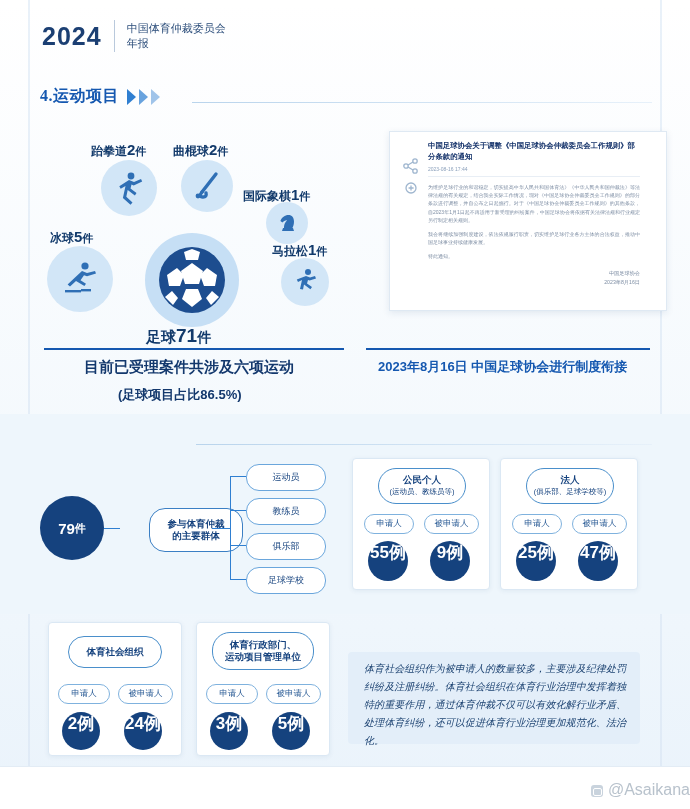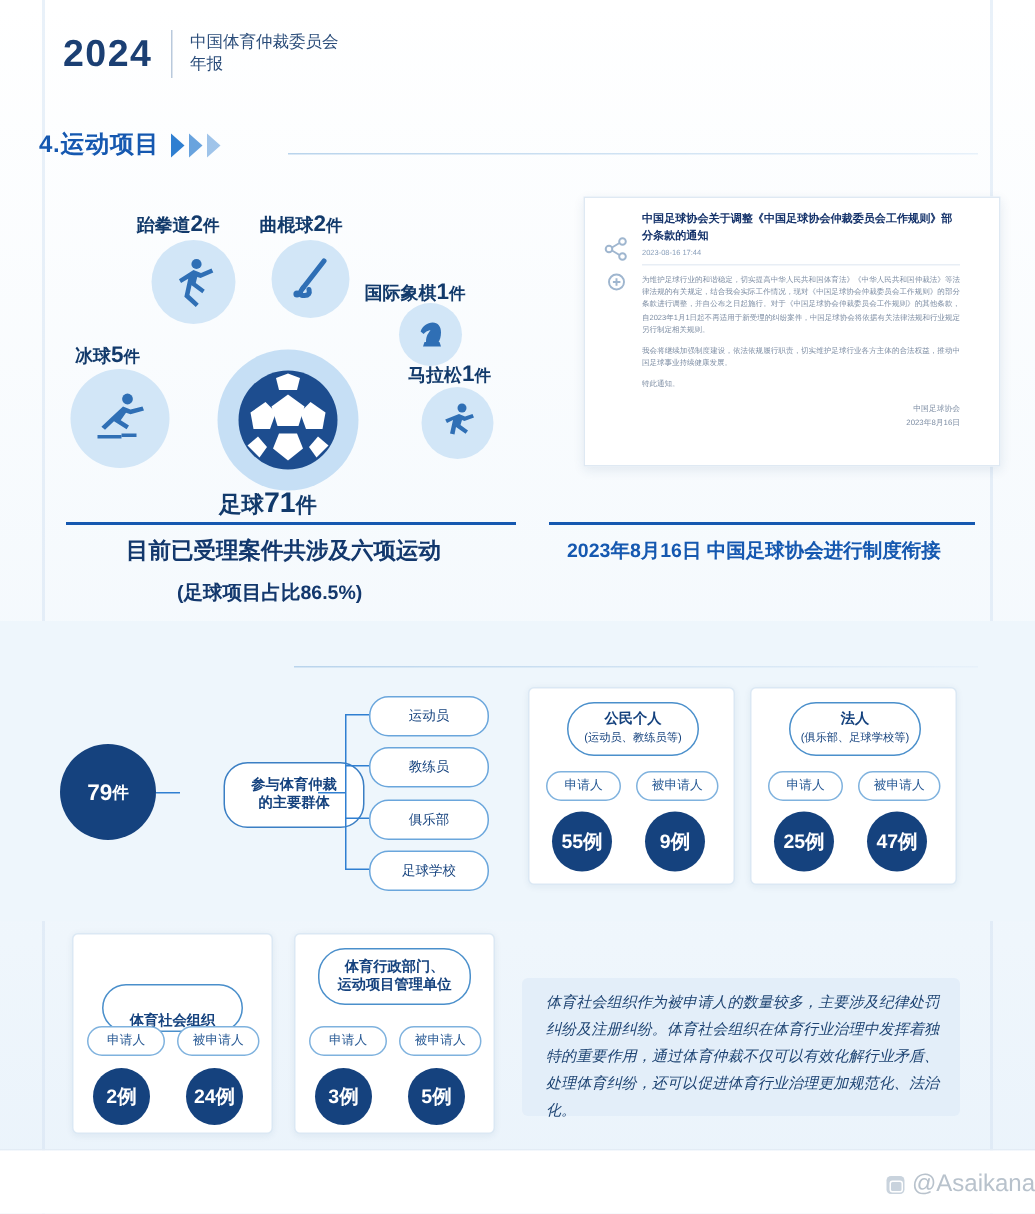--- a/index.html
+++ b/index.html
@@ -64,21 +64,21 @@
      font-size:9px;color:#15427e;line-height:11px;}
   .conn{position:absolute;background:#2f7fd1;}
   .card{position:absolute;background:#fff;border:1px solid #dbe8f4;border-radius:4px;
      box-shadow:0 1px 5px rgba(30,70,120,.07);}
   .roundpill{position:absolute;border:1.3px solid #4a8fcb;border-radius:18px;background:#fff;
      display:flex;flex-direction:column;align-items:center;justify-content:center;
      font-size:9.5px;color:#15427e;line-height:12px;text-align:center;font-weight:bold;}
   .smallpill{position:absolute;border:1px solid #7fb2de;border-radius:10px;background:#fff;
      display:flex;align-items:center;justify-content:center;font-size:8.5px;color:#2b5c96;}
   .numcircle{position:absolute;border-radius:50%;background:#15427e;color:#fff;
-     display:flex;align-items:center;justify-content:center;font-size:13px;font-weight:bold;}
+     display:flex;justify-content:center;font-size:17px;font-weight:bold;}
   .infobox{position:absolute;background:#e3eef9;border-radius:4px;}
   .infotxt{position:absolute;font-size:10px;line-height:18px;color:#1d4372;text-align:justify;font-style:italic;}
 
   
   .footbar{position:absolute;left:0;bottom:0;width:690px;height:42px;background:#ffffff;}
   .foot-line{position:absolute;left:0;bottom:42px;width:690px;height:1px;background:#e3ecf5;}
   .watermark{position:absolute;left:0;bottom:10px;width:690px;text-align:right;
      font-size:16px;color:#b8c2cc;}
   .wb{display:inline-block;width:12px;height:12px;border-radius:3px;background:#c9d3dd;
      margin-right:5px;vertical-align:-2px;position:relative;}
@@ -102,21 +102,21 @@
 
   <div class="header">
     <div class="year">2024</div>
     <div class="vline"></div>
     <div>
       <div class="htxt">中国体育仲裁委员会</div>
       <div class="htxt">年报</div>
     </div>
   </div>
 
-  <div class="sec-title" style="left:26px;top:86px;">
+  <div class="sec-title" style="left:40px;top:86px;font-family:Liberation Serif, serif;">
     <div class="t">4.运动项目</div>
     <div class="arrows">
         <span></span>
         <span></span>
         <span></span>
       </div>
   </div>
   <div class="sec-line" style="left:192px;top:102px;width:460px;"></div>
 
   <div class="lbl" style="left:91px;top:141px;">
@@ -295,21 +295,21 @@
       <span>被申请人</span>
     </div>
   <div class="numcircle" style="left:516px;top:541px;width:40px;height:40px;">
       <span>25例</span>
     </div>
   <div class="numcircle" style="left:578px;top:541px;width:40px;height:40px;">
       <span>47例</span>
     </div>
 
   <div class="card" style="left:48px;top:622px;width:132px;height:132px;"></div>
-  <div class="roundpill" style="left:68px;top:656px;width:92px;height:30px;justify-content:flex-end;">
+  <div class="roundpill" style="left:68px;top:636px;width:92px;height:30px;">
     <span>体育社会组织</span>
   </div>
   <div class="smallpill" style="left:58px;top:684px;width:50px;height:18px;">
       <span>申请人</span>
     </div>
   <div class="smallpill" style="left:118px;top:684px;width:53px;height:18px;">
       <span>被申请人</span>
     </div>
   <div class="numcircle" style="left:62px;top:712px;width:38px;height:38px;">
       <span>2例</span>

